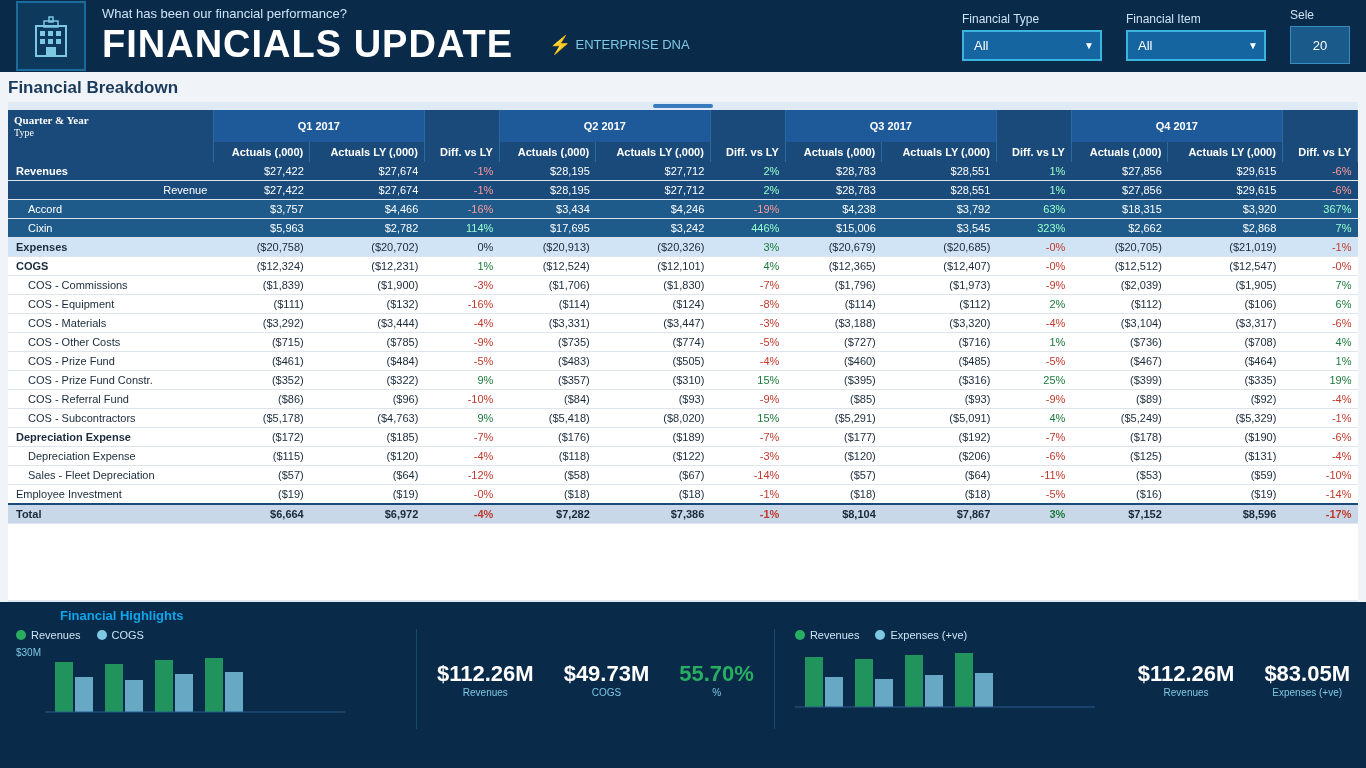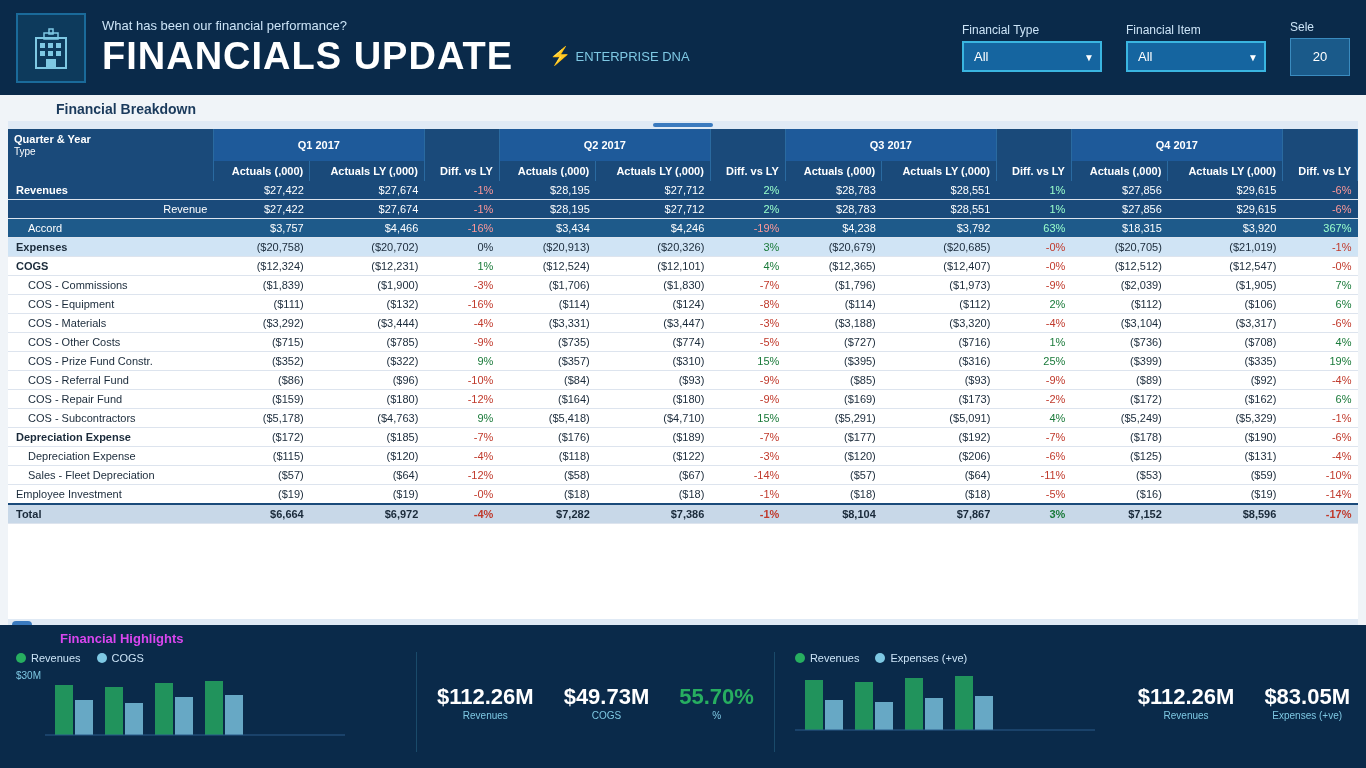--- a/index.html
+++ b/index.html
@@ -12,21 +12,21 @@
       overflow: hidden;
       font-size: 12px;
     }
 
     
     .header {
       display: flex;
       align-items: center;
       padding: 8px 16px;
       background: #0a2a4a;
-      height: 95px;
+      height: 72px;
     }
     .logo-box {
       width: 70px;
       height: 70px;
       background: #0d3a5c;
       border: 2px solid #1a6a9a;
       display: flex;
       align-items: center;
       justify-content: center;
       margin-right: 16px;
@@ -124,25 +124,24 @@
     
     .financial-breakdown {
       background: #f0f4f8;
       color: #1a2a3a;
       margin: 0;
       padding: 6px 8px;
       height: 530px;
       overflow: hidden;
     }
     .section-title {
-      font-size: 14px;
+      font-size: 17px;
       font-weight: 600;
       color: #1a3a5c;
       margin-bottom: 4px;
-      margin-left: 48px;
     }
 
     
     .table-wrapper {
       overflow-x: auto;
       overflow-y: auto;
       height: 490px;
       background: #fff;
     }
     .data-table {
@@ -200,21 +199,21 @@
     
     .financial-highlights {
       background: #0a2a4a;
       color: #fff;
       padding: 6px 16px;
       height: 143px;
     }
     .highlights-title {
       font-size: 13px;
       font-weight: 600;
-      color: #d946ef;
+      color: #0ea5e9;
       margin-bottom: 6px;
       padding-left: 44px;
     }
     .highlights-content {
       display: flex;
       gap: 0;
       height: 100px;
     }
     .highlight-left {
       width: 380px;
@@ -342,21 +341,21 @@
 
 <div class="financial-breakdown">
   <div class="section-title">Financial Breakdown</div>
   <div class="scroll-indicator">
     <div class="scroll-bar"></div>
   </div>
   <div class="table-wrapper">
     <table class="data-table">
       <thead>
         <tr>
-          <th class="left" style="min-width:180px;">Quarter &amp; Year<br><span style="font-weight:normal;font-size:10px;">Type</span></th>
+          <th class="left" style="min-width:180px;font-family:Liberation Serif, serif;">Quarter &amp; Year<br><span style="font-weight:normal;font-size:10px;">Type</span></th>
           <th colspan="2" style="text-align:center; background:#1e5a9a;">Q1 2017</th>
           <th></th>
           <th colspan="2" style="text-align:center; background:#1e5a9a;">Q2 2017</th>
           <th></th>
           <th colspan="2" style="text-align:center; background:#1e5a9a;">Q3 2017</th>
           <th></th>
           <th colspan="2" style="text-align:center; background:#1e5a9a;">Q4 2017</th>
           <th></th>
         </tr>
         <tr>
@@ -414,20 +413,35 @@
             <td style="color: rgb(255, 255, 255);">$3,434</td>
             <td style="color: rgb(255, 255, 255);">$4,246</td>
             <td style="color: rgb(255, 153, 153);">-19%</td>
             <td style="color: rgb(255, 255, 255);">$4,238</td>
             <td style="color: rgb(255, 255, 255);">$3,792</td>
             <td style="color: rgb(153, 255, 204);">63%</td>
             <td style="color: rgb(255, 255, 255);">$18,315</td>
             <td style="color: rgb(255, 255, 255);">$3,920</td>
             <td style="color: rgb(153, 255, 204);">367%</td>
           </tr>
+          <tr style="background: rgb(30, 90, 138); color: rgb(255, 255, 255);">
+            <td class="row-label indent" style="color: rgb(255, 255, 255);">Cixin</td>
+            <td style="color: rgb(255, 255, 255);">$5,963</td>
+            <td style="color: rgb(255, 255, 255);">$2,782</td>
+            <td style="color: rgb(153, 255, 204);">114%</td>
+            <td style="color: rgb(255, 255, 255);">$17,695</td>
+            <td style="color: rgb(255, 255, 255);">$3,242</td>
+            <td style="color: rgb(153, 255, 204);">446%</td>
+            <td style="color: rgb(255, 255, 255);">$15,006</td>
+            <td style="color: rgb(255, 255, 255);">$3,545</td>
+            <td style="color: rgb(153, 255, 204);">323%</td>
+            <td style="color: rgb(255, 255, 255);">$2,662</td>
+            <td style="color: rgb(255, 255, 255);">$2,868</td>
+            <td style="color: rgb(153, 255, 204);">7%</td>
+          </tr>
           <tr style="background: rgb(208, 228, 245);">
             <td class="row-label bold">Expenses</td>
             <td>($20,758)</td>
             <td>($20,702)</td>
             <td>0%</td>
             <td>($20,913)</td>
             <td>($20,326)</td>
             <td style="color: rgb(26, 122, 58);">3%</td>
             <td>($20,679)</td>
             <td>($20,685)</td>
@@ -505,20 +519,35 @@
             <td>($774)</td>
             <td style="color: rgb(192, 57, 43);">-5%</td>
             <td>($727)</td>
             <td>($716)</td>
             <td style="color: rgb(26, 122, 58);">1%</td>
             <td>($736)</td>
             <td>($708)</td>
             <td style="color: rgb(26, 122, 58);">4%</td>
           </tr>
           <tr>
+            <td class="row-label indent">COS - Prize Fund</td>
+            <td>($461)</td>
+            <td>($484)</td>
+            <td style="color: rgb(192, 57, 43);">-5%</td>
+            <td>($483)</td>
+            <td>($505)</td>
+            <td style="color: rgb(192, 57, 43);">-4%</td>
+            <td>($460)</td>
+            <td>($485)</td>
+            <td style="color: rgb(192, 57, 43);">-5%</td>
+            <td>($467)</td>
+            <td>($464)</td>
+            <td style="color: rgb(26, 122, 58);">1%</td>
+          </tr>
+          <tr>
             <td class="row-label indent">COS - Prize Fund Constr.</td>
             <td>($352)</td>
             <td>($322)</td>
             <td style="color: rgb(26, 122, 58);">9%</td>
             <td>($357)</td>
             <td>($310)</td>
             <td style="color: rgb(26, 122, 58);">15%</td>
             <td>($395)</td>
             <td>($316)</td>
             <td style="color: rgb(26, 122, 58);">25%</td>
@@ -535,41 +564,26 @@
             <td>($93)</td>
             <td style="color: rgb(192, 57, 43);">-9%</td>
             <td>($85)</td>
             <td>($93)</td>
             <td style="color: rgb(192, 57, 43);">-9%</td>
             <td>($89)</td>
             <td>($92)</td>
             <td style="color: rgb(192, 57, 43);">-4%</td>
           </tr>
           <tr>
-            <td class="row-label indent">COS - Repair Fund</td>
-            <td>($159)</td>
-            <td>($180)</td>
-            <td style="color: rgb(192, 57, 43);">-12%</td>
-            <td>($164)</td>
-            <td>($180)</td>
-            <td style="color: rgb(192, 57, 43);">-9%</td>
-            <td>($169)</td>
-            <td>($173)</td>
-            <td style="color: rgb(192, 57, 43);">-2%</td>
-            <td>($172)</td>
-            <td>($162)</td>
-            <td style="color: rgb(26, 122, 58);">6%</td>
-          </tr>
-          <tr>
             <td class="row-label indent">COS - Subcontractors</td>
             <td>($5,178)</td>
             <td>($4,763)</td>
             <td style="color: rgb(26, 122, 58);">9%</td>
             <td>($5,418)</td>
-            <td>($4,710)</td>
+            <td>($8,020)</td>
             <td style="color: rgb(26, 122, 58);">15%</td>
             <td>($5,291)</td>
             <td>($5,091)</td>
             <td style="color: rgb(26, 122, 58);">4%</td>
             <td>($5,249)</td>
             <td>($5,329)</td>
             <td style="color: rgb(192, 57, 43);">-1%</td>
           </tr>
           <tr>
             <td class="row-label bold">Depreciation Expense</td>

